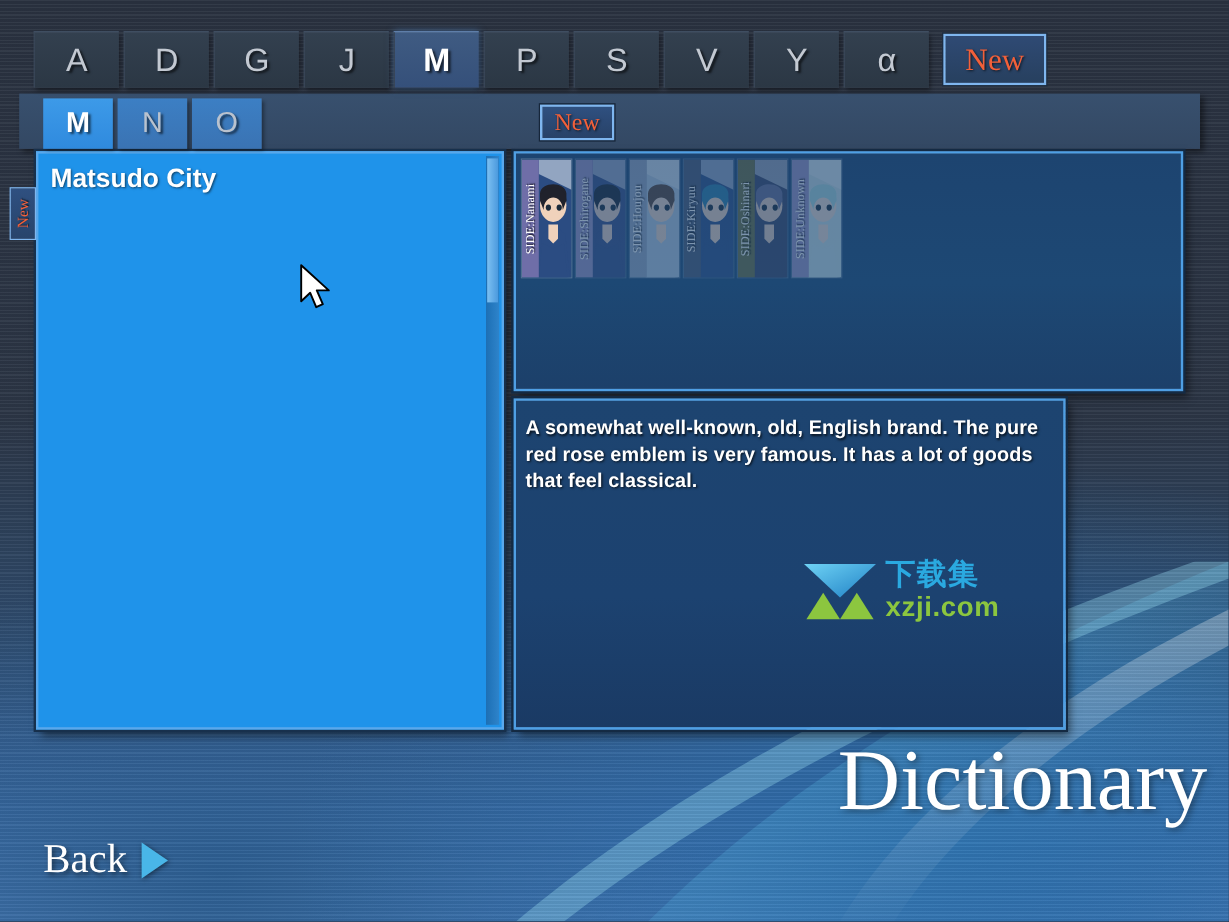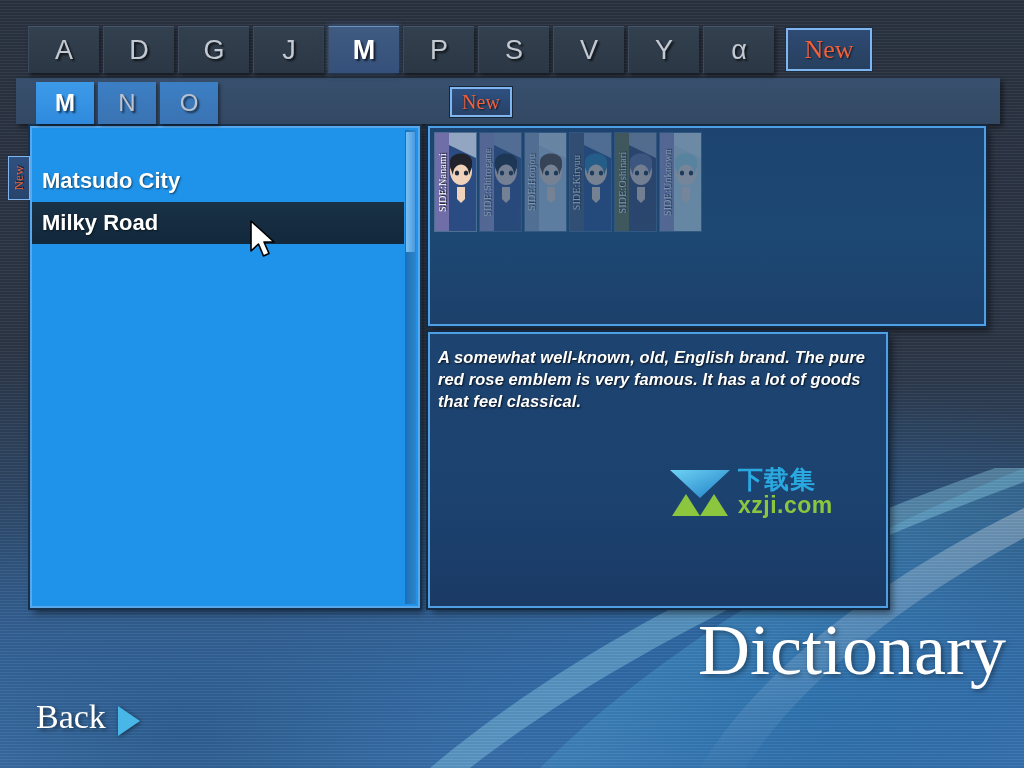--- a/index.html
+++ b/index.html
@@ -97,21 +97,21 @@
   }
 
   
   #list-panel {
     position:absolute; left:30px; top:126px; width:390px; height:482px;
     background:#1f93ea;
     border:2px solid #59a8ec;
     box-shadow:0 0 0 2px #17304c, 4px 5px 7px rgba(0,0,0,.5);
     z-index:5;
   }
-  #list-inner { position:absolute; inset:0 14px 0 0; padding-top:32px; }
+  #list-inner { position:absolute; inset:0 14px 0 0; padding-top:0; }
   .litem {
     height:42px; display:flex; align-items:center;
     padding-left:10px;
     font-size:22px; font-weight:bold; color:#ffffff;
     text-shadow:1px 1px 2px rgba(0,0,0,.55);
     white-space:nowrap;
   }
   .litem.sel { background:linear-gradient(180deg,#1a3246 0%,#12283c 100%); }
   #list-scroll {
     position:absolute; right:2px; top:2px; bottom:2px; width:11px;
@@ -160,41 +160,40 @@
     letter-spacing:.2px;
   }
   .thumb.dim { opacity:.42; }
 
   #desc-panel {
     position:absolute; left:428px; top:332px; width:460px; height:276px;
     background:linear-gradient(180deg,#1d4470 0%,#1c4270 60%,#1a3a64 100%);
     border:2px solid #4f9fe4;
     box-shadow:0 0 0 2px #142a43, 4px 5px 7px rgba(0,0,0,.5);
     z-index:5;
-    font-style:italic;
   }
   #desc-text {
     position:absolute; left:8px; right:20px; top:12px;
     font-size:16.5px; font-weight:bold; color:#ffffff; line-height:22px;
     text-shadow:1px 1px 2px rgba(0,0,0,.75);
     letter-spacing:.1px;
   }
 
   
   #watermark { position:absolute; left:668px; top:464px; z-index:6; display:flex; align-items:center; gap:6px; }
   #wm-cn { font-size:25px; font-weight:bold; color:#2aa9e0; letter-spacing:1px; line-height:1; }
   #wm-url { font-size:23px; font-weight:bold; color:#8cc63f; letter-spacing:.5px; line-height:1; margin-top:2px;text-align:center; }
 
   
   #title {
     position:absolute; right:18px; top:614px; z-index:6;
     font-family:"Liberation Serif", serif; font-size:72px; color:#ffffff;
     line-height:1; text-shadow:2px 2px 5px rgba(0,0,0,.4);text-align:right;
   }
-  #back { position:absolute; left:36px; top:698px; z-index:6; display:flex; align-items:flex-end; gap:12px; }
+  #back { position:absolute; left:36px; top:698px; z-index:6; display:flex; align-items:center; gap:12px; }
   #back-label { font-family:"Liberation Serif", serif; font-size:34px; color:#ffffff; text-shadow:2px 2px 4px rgba(0,0,0,.5); }
   #back-arrow { width:0; height:0; border-top:15px solid transparent; border-bottom:15px solid transparent; border-left:22px solid #49b6e8; filter:drop-shadow(1px 1px 2px rgba(0,0,0,.5)); }
 
   #cursor { position:absolute; left:249px; top:220px; z-index:40; }
 </style>
 </head>
 <body>
 
 <div id="bg-base"></div>
 
@@ -236,21 +235,20 @@
 <div id="sub-tabs">
     <div class="stab sel">M</div>
     <div class="stab">N</div>
     <div class="stab">O</div>
   </div>
 <div id="sub-new">New</div>
 
 <div id="list-panel">
   <div id="list-inner">
       <div class="litem">Matsudo City</div>
-      <div class="litem sel">Milky Road</div>
     </div>
   <div id="list-scroll">
     <div id="list-thumb"></div>
   </div>
 </div>
 <div id="side-new">
   <span>New</span>
 </div>
 
 <div id="thumbs-panel">

